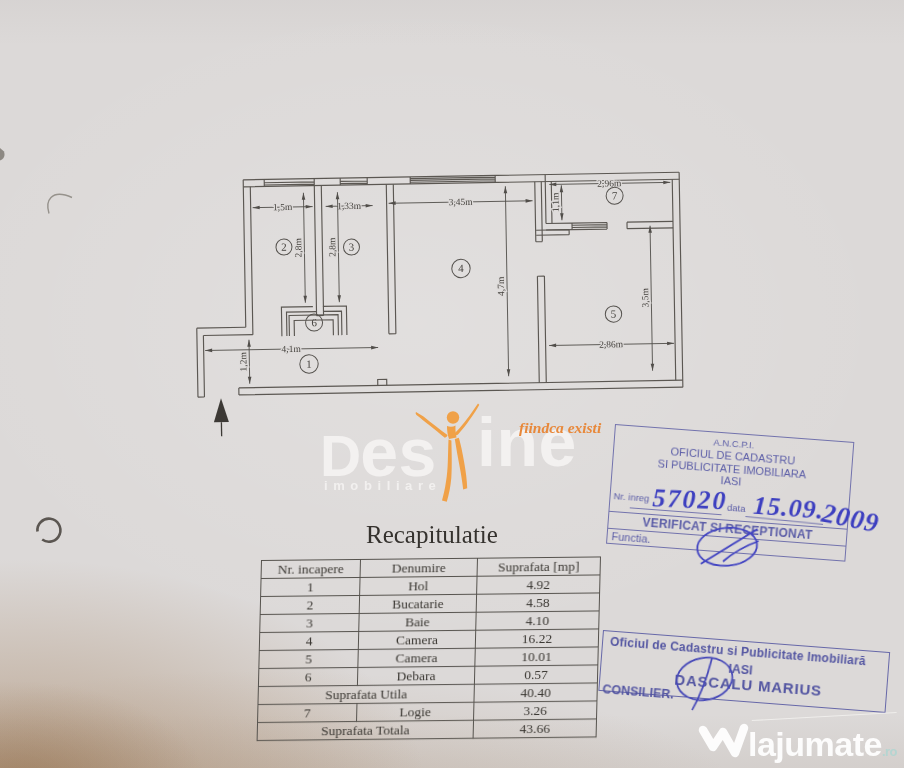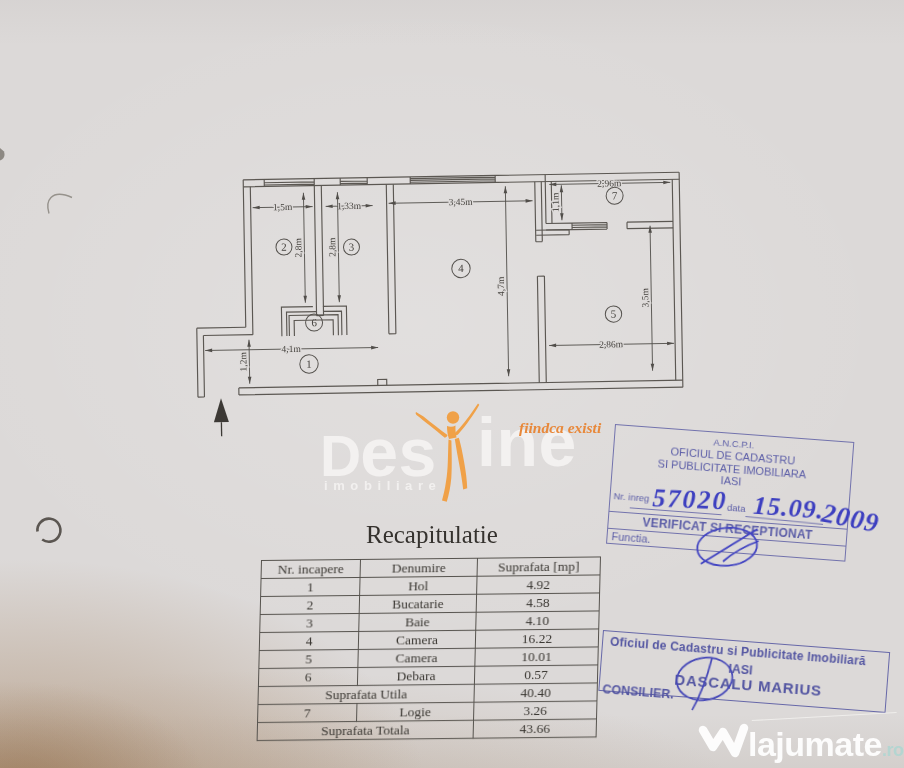--- a/index.html
+++ b/index.html
@@ -41,21 +41,21 @@
   .stamp1 .r2{font-size:11px;}
   .s1line{position:absolute;left:0;width:100%;border-top:1.4px solid rgba(77,79,158,0.75);}
   .hand{font-family:"Liberation Serif",serif;font-style:italic;color:#3d3fc0;font-weight:bold;}
   .stamp2{left:603px;top:630px;width:286px;height:59px;filter:blur(0.45px);
     border:1.7px solid rgba(73,75,156,0.8);
     transform:rotate(4.4deg);transform-origin:top left;
     color:rgba(80,82,160,0.97);}
   
   .wm{left:748px;top:727px;color:rgba(255,255,255,0.93);font-weight:bold;font-size:34px;
     letter-spacing:-0.5px;white-space:nowrap;line-height:1;}
-  .wm .ro{color:rgba(178,213,209,0.95);font-size:18px;letter-spacing:-0.5px;margin-top:11px;}
+  .wm .ro{color:rgba(178,213,209,0.95);font-size:13px;letter-spacing:-0.5px;margin-top:11px;}
 </style>
 </head>
 <body>
 
 <div class="bg"></div>
 
 <svg class="abs" style="left:0;top:0;filter:blur(0.3px)" width="904" height="768" id="plansvg">
 <g transform="rotate(-1 463 282)" stroke="#5b5752" stroke-width="1.15" fill="none">
 
   <path d="M245,176 H681 M245,183 H681"></path>

